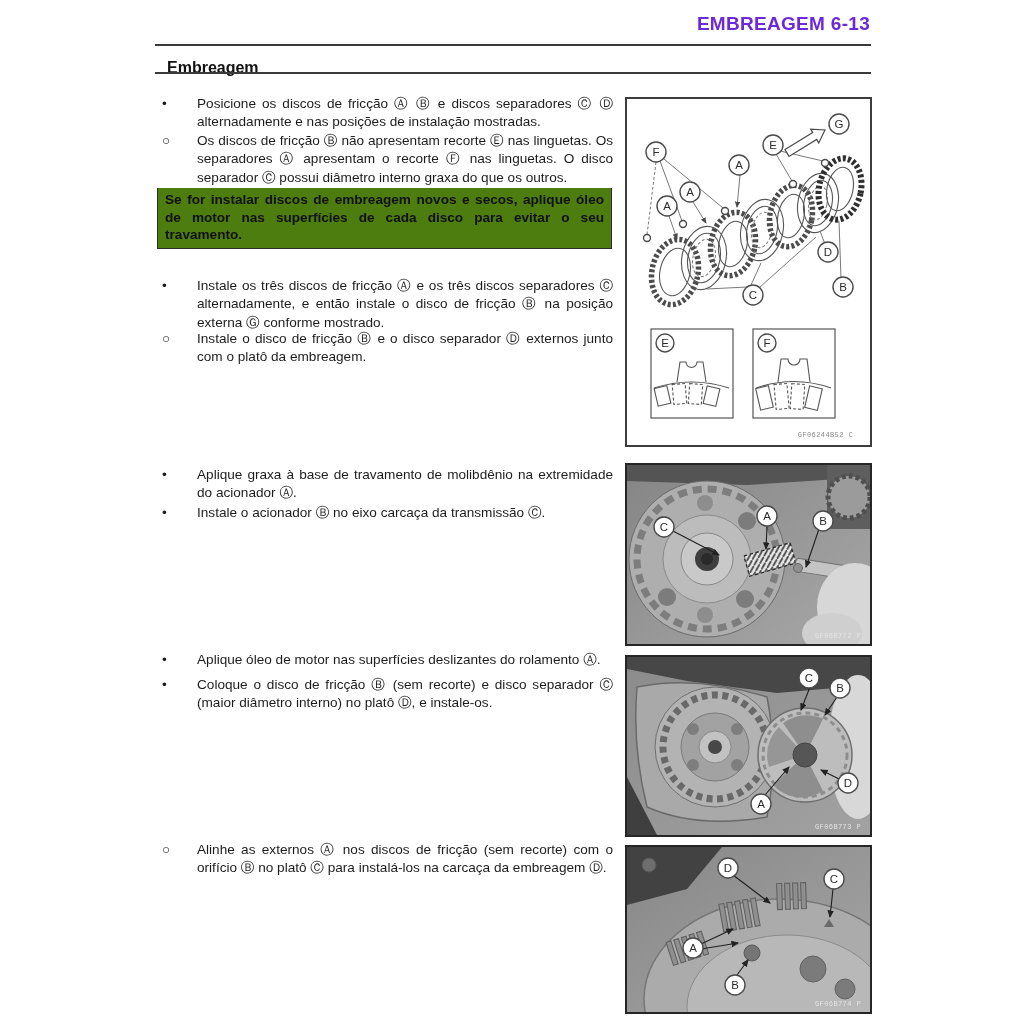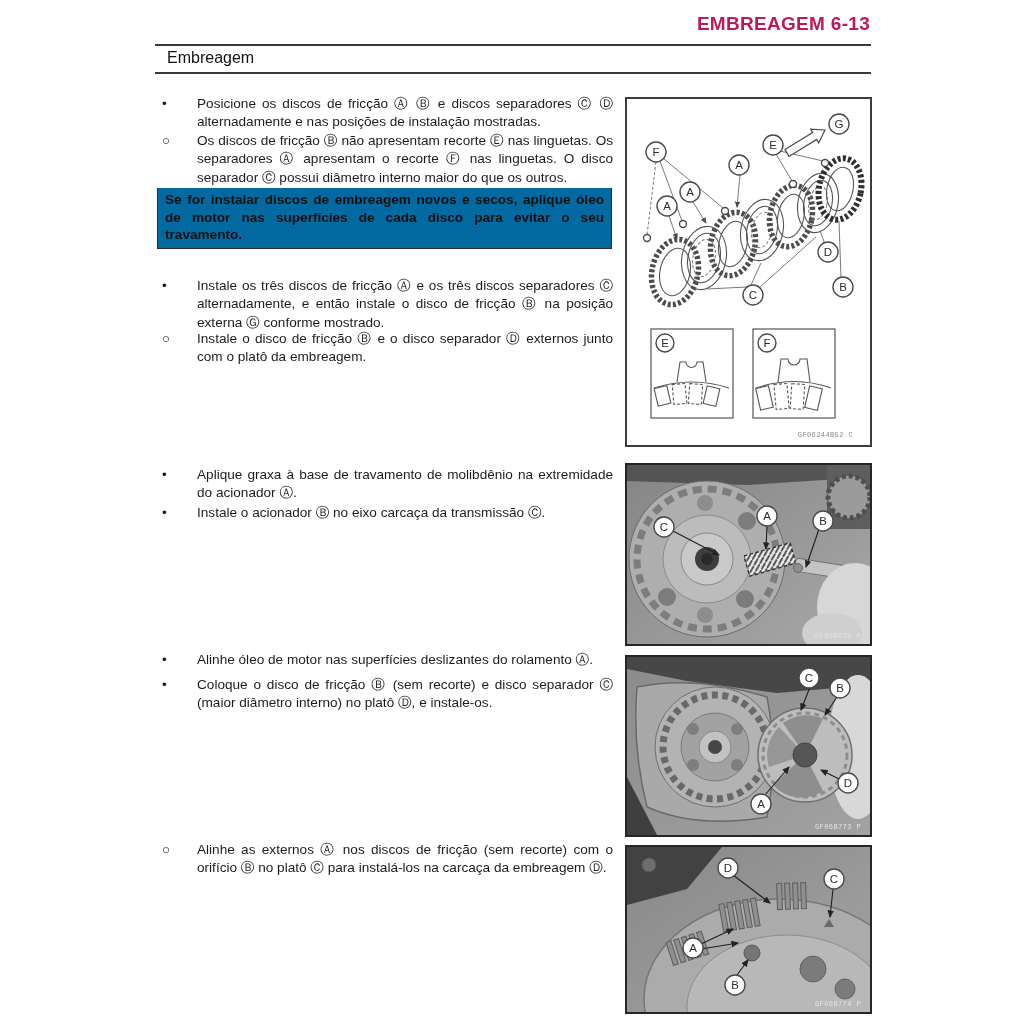--- a/index.html
+++ b/index.html
@@ -3,27 +3,27 @@
 <meta charset="utf-8">
 <style>
   html,body{margin:0;padding:0;background:#e8e8e8;}
   .page{
     position:relative;width:1024px;height:1024px;background:#ffffff;
     font-family:"Liberation Sans", sans-serif;color:#191919;overflow:hidden;
   }
   
   .page-header{
     position:absolute;top:13px;left:155px;width:715px;text-align:right;
-    font-size:19px;font-weight:bold;letter-spacing:.3px;color:#be185d;
+    font-size:19px;font-weight:bold;letter-spacing:.3px;color:#6d28d9;
   }
   .rule{position:absolute;left:155px;width:716px;height:2px;background:#3a3a3a;}
   .rule-top{top:44px;}
   .rule-title{top:72px;}
   .section-title{
-    position:absolute;top:49px;left:167px;font-size:16px;font-weight:normal;color:#111;text-align:center;
+    position:absolute;top:59px;left:167px;font-size:16px;font-weight:bold;color:#111;text-align:center;
   }
   
   .bullet{
     position:absolute;left:157px;width:456px;display:flex;
     font-size:13.6px;line-height:18.4px;color:#1c1c1c;
   }
   .bullet .marker{width:35px;flex:0 0 35px;text-align:left;padding-left:5px;}
   .bullet .btext{flex:1;text-align:justify;}
   
   .warnbox{position:absolute;left:157px;top:188px;width:455px;}
@@ -62,46 +62,46 @@
   <div class="rule rule-top"></div>
   <div class="section-title">Embreagem</div>
   <div class="rule rule-title"></div>
 
   <div class="bullet" style="top:95px">
     <span class="marker">•</span>
     <span class="btext">Posicione os discos de fricção Ⓐ Ⓑ e discos separadores Ⓒ Ⓓ alternadamente e nas posições de instalação mostradas.</span>
   </div>
   <div class="bullet" style="top:132px">
     <span class="marker">○</span>
-    <span class="btext">Os discos de fricção Ⓑ não apresentam recorte Ⓔ nas linguetas. Os separadores Ⓐ apresentam o recorte Ⓕ nas linguetas. O disco separador Ⓒ possui diâmetro interno maior do que os outros.</span>
+    <span class="btext">Os discos de fricção Ⓑ não apresentam recorte Ⓔ nas linguetas. Os separadores Ⓐ apresentam o recorte Ⓕ nas linguetas. O disco separador Ⓒ possui diâmetro interno graxa do que os outros.</span>
   </div>
 
   <div class="warnbox">
-    <div class="warn-body" style="background: #0369a1;">Se for instalar discos de embreagem novos e secos, aplique óleo de motor nas superfícies de cada disco para evitar o seu travamento.</div>
+    <div class="warn-body" style="background: #4d7c0f;">Se for instalar discos de embreagem novos e secos, aplique óleo de motor nas superfícies de cada disco para evitar o seu travamento.</div>
   </div>
 
   <div class="bullet" style="top:277px">
     <span class="marker">•</span>
     <span class="btext">Instale os três discos de fricção Ⓐ e os três discos separadores Ⓒ alternadamente, e então instale o disco de fricção Ⓑ na posição externa Ⓖ conforme mostrado.</span>
   </div>
   <div class="bullet" style="top:330px">
     <span class="marker">○</span>
     <span class="btext">Instale o disco de fricção Ⓑ e o disco separador Ⓓ externos junto com o platô da embreagem.</span>
   </div>
   <div class="bullet" style="top:466px">
     <span class="marker">•</span>
     <span class="btext">Aplique graxa à base de travamento de molibdênio na extremidade do acionador Ⓐ.</span>
   </div>
   <div class="bullet" style="top:504px">
     <span class="marker">•</span>
     <span class="btext">Instale o acionador Ⓑ no eixo carcaça da transmissão Ⓒ.</span>
   </div>
   <div class="bullet" style="top:651px">
     <span class="marker">•</span>
-    <span class="btext">Alinhe óleo de motor nas superfícies deslizantes do rolamento Ⓐ.</span>
+    <span class="btext">Aplique óleo de motor nas superfícies deslizantes do rolamento Ⓐ.</span>
   </div>
   <div class="bullet" style="top:676px">
     <span class="marker">•</span>
     <span class="btext">Coloque o disco de fricção Ⓑ (sem recorte) e disco separador Ⓒ (maior diâmetro interno) no platô Ⓓ, e instale-os.</span>
   </div>
   <div class="bullet" style="top:841px">
     <span class="marker">○</span>
     <span class="btext">Alinhe as externos Ⓐ nos discos de fricção (sem recorte) com o orifício Ⓑ no platô Ⓒ para instalá-los na carcaça da embreagem Ⓓ.</span>
   </div>
 

